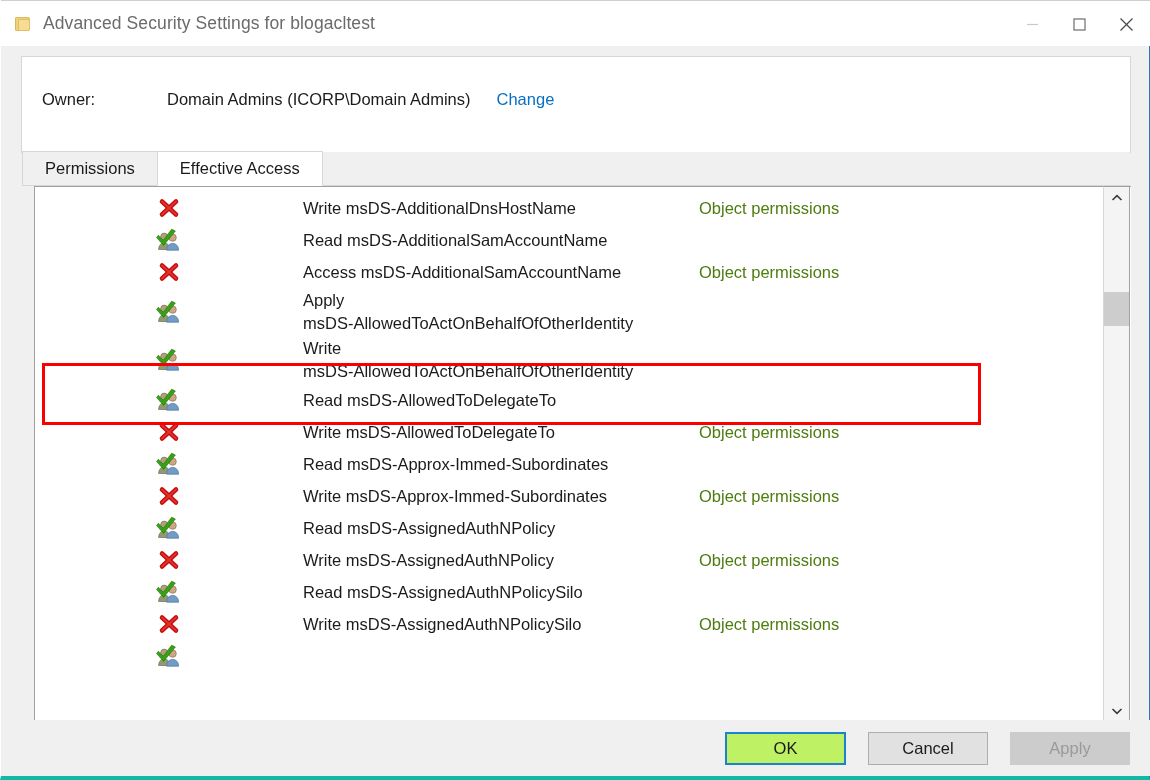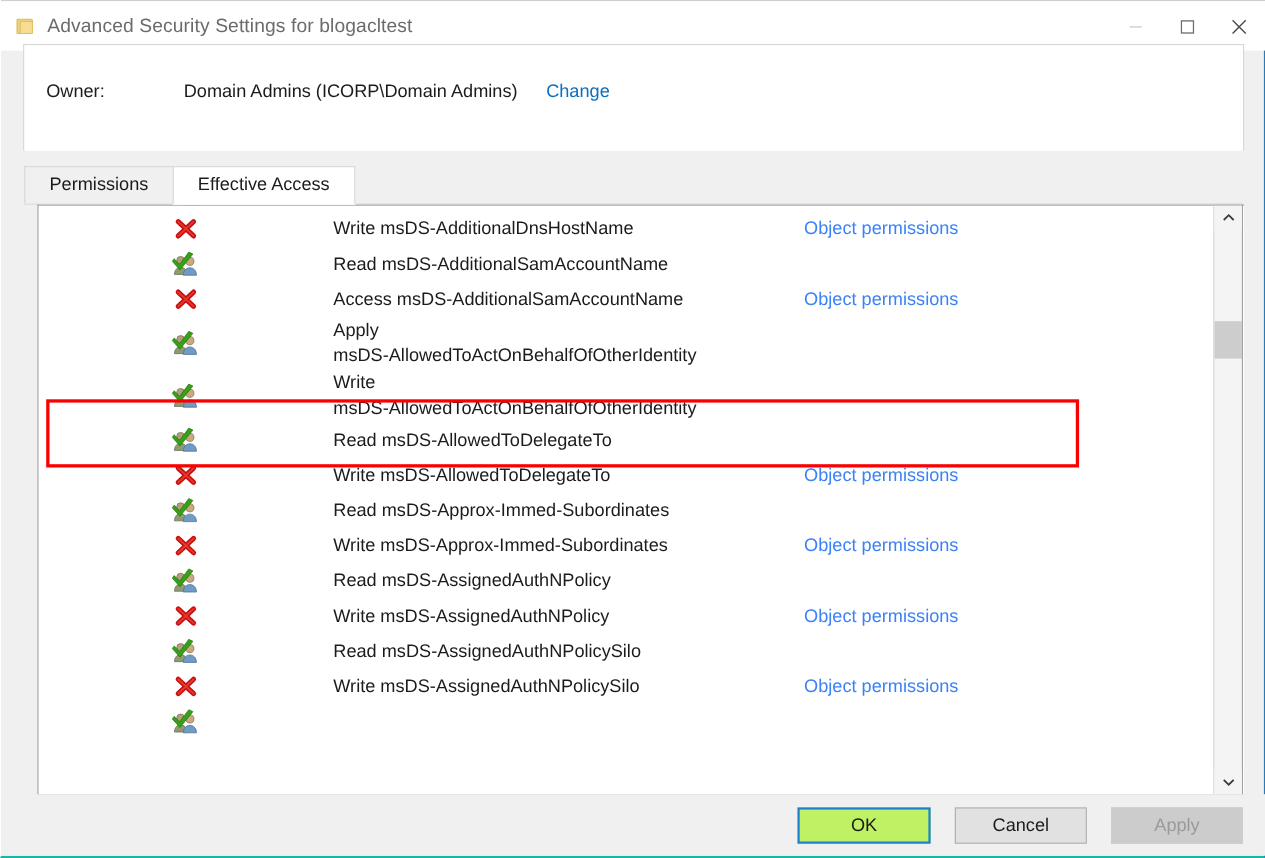--- a/index.html
+++ b/index.html
@@ -9,21 +9,21 @@
     overflow: hidden;
     background: #ffffff;
     font-family: "Liberation Sans", sans-serif;
   }
 
   #window {
     position: relative;
     width: 1150px; height: 780px;
     background: #f0f0f0;
     border-right: 1px solid #2b7ab8;
-    border-bottom: 2px solid #14b8a6;
+    border-bottom: 4px solid #14b8a6;
     border-left: 1px solid #ffffff;
   }
 
   
   #titlebar {
     position: absolute; top: 0; left: 0;
     width: 1149px; height: 46px;
     background: #ffffff;
     border-top: 1px solid #cfcfcf;
     display: flex; align-items: center;
@@ -60,21 +60,21 @@
   .winbtn {
     width: 47px; height: 46px;
     display: flex; align-items: center; justify-content: center;
     background: transparent;
   }
   .winbtn svg { display: block; }
 
   
   #panel {
     position: absolute;
-    left: 20px; top: 40px;
+    left: 20px; top: 56px;
     width: 1110px; height: 97px;
     background: #ffffff;
     border: 1px solid #d6d6d6;
     border-bottom: none;
   }
   #owner-row {
     position: absolute;
     left: 20px; top: 33px;
     display: flex; align-items: baseline;
   }
@@ -150,23 +150,22 @@
     display: flex; align-items: center; justify-content: center;
   }
   .cell-name {
     width: 396px; flex: none;
     font-size: 16.5px; color: #1b1b1b;
     line-height: 23px;
     white-space: pre-line;
   }
   .cell-perm {
     flex: 1;
-    font-size: 16.5px; color: #3b82f6;
+    font-size: 16.5px; color: #4d7c0f;
     white-space: nowrap;
-    margin-left: 32px;
   }
 
   
   .ic-deny { width: 22px; height: 22px; display:block; }
   
   .ic-allow { width: 26px; height: 24px; display:block; }
 
   
   #scrollbar {
     position: absolute;

